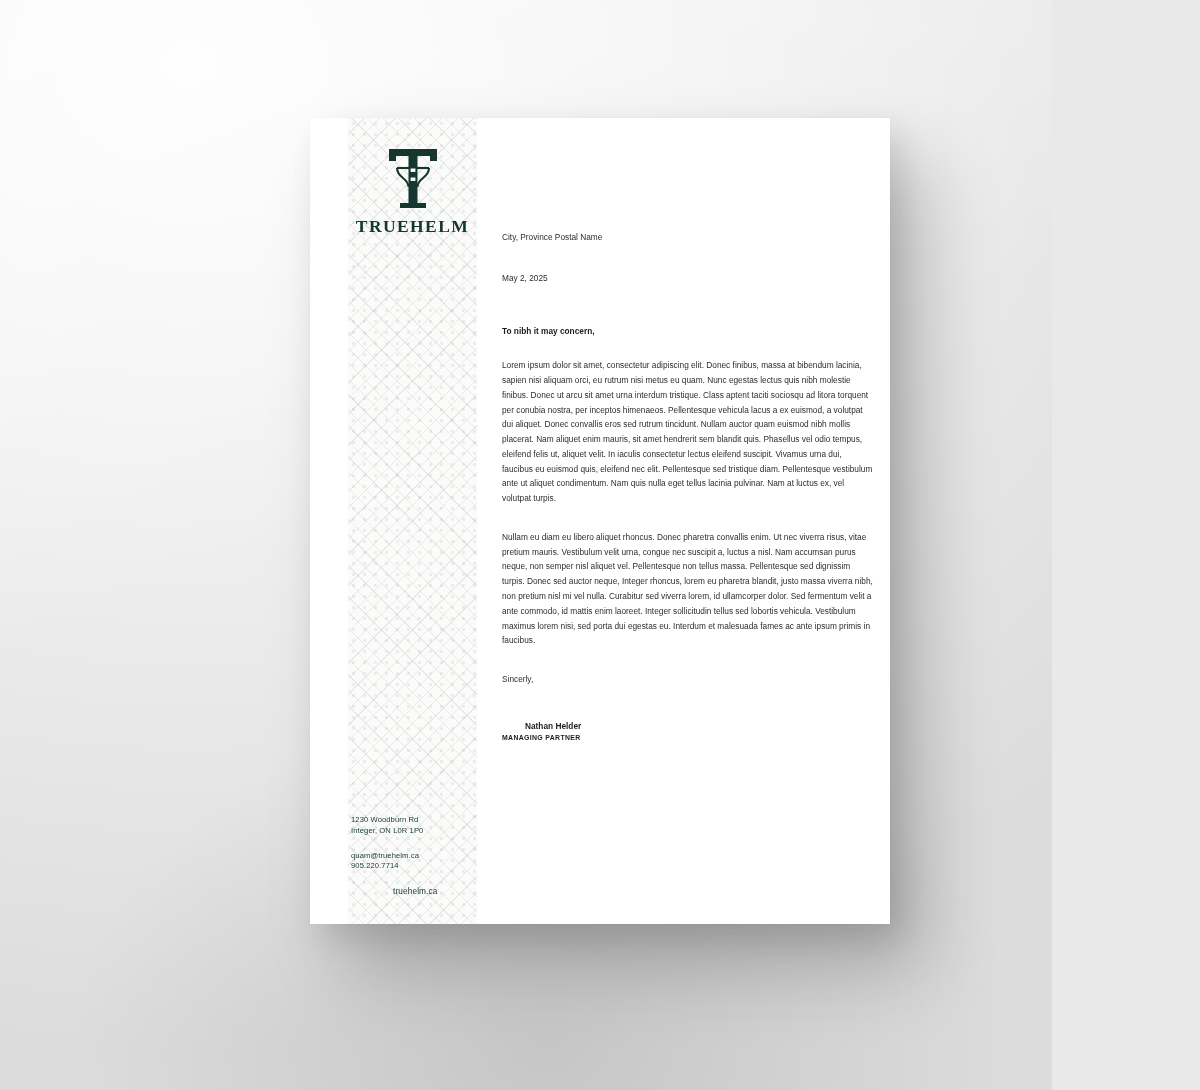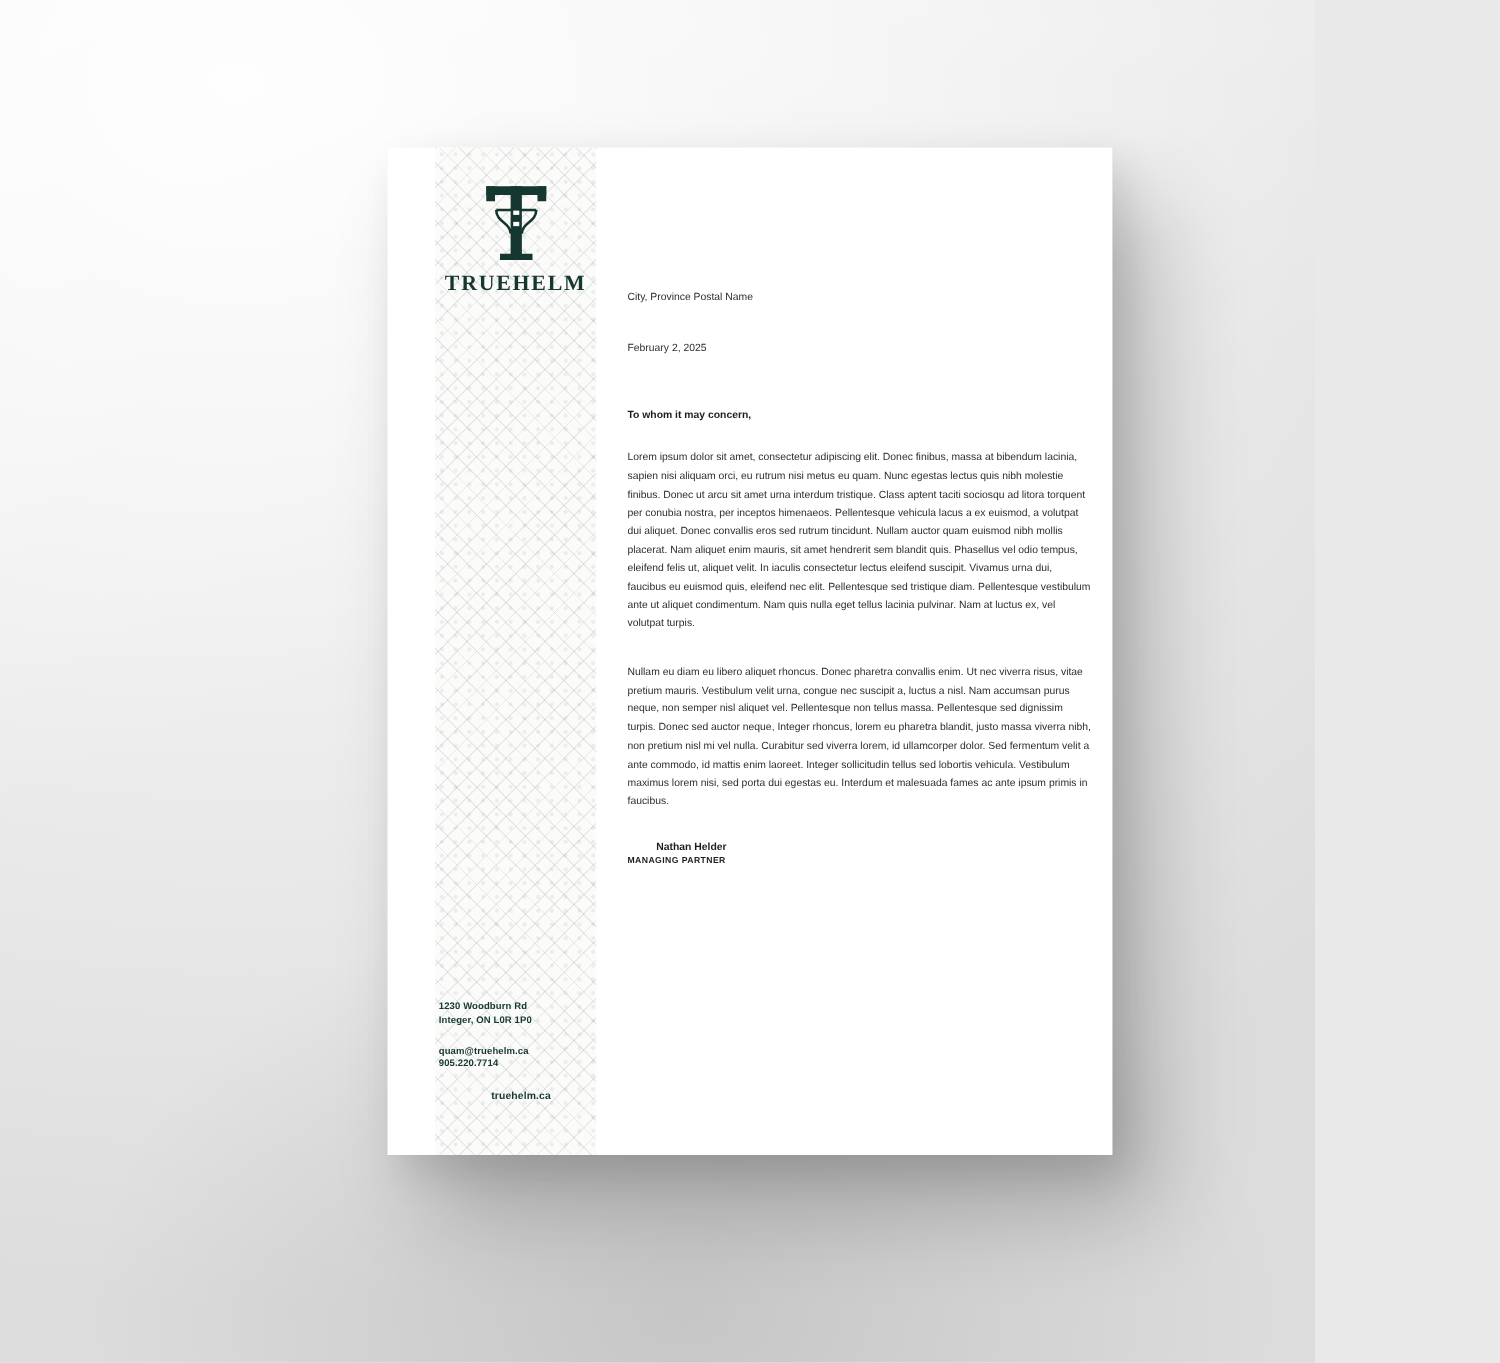--- a/index.html
+++ b/index.html
@@ -83,27 +83,27 @@
     font-size: 17.5px;
     letter-spacing: 1.4px;
     color: #16372f;
     font-weight: 700;
   }
 
   
   .band-footer {
     position: absolute;
     left: 38px;
-    bottom: 41px;
+    bottom: 26px;
     width: 129px;
     padding: 0 0 0 3px;
     box-sizing: border-box;
     color: #16372f;
     font-size: 7.6px;
-    font-weight: 700;
+    font-weight: 400;
     line-height: 1.42;
     letter-spacing: 0.1px;
   }
   .band-footer .grp { margin-bottom: 14px; }
   .band-footer .grp:last-child { margin-bottom: 0; padding-left: 42px; }
   .band-footer .web { font-size: 8.3px; }
 
   
   .letter {
     position: absolute;
@@ -185,27 +185,28 @@
       </div>
       <div class="grp web">truehelm.ca</div>
     </div>
 
     <div class="letter">
 
       <div class="addr">
         <div>City, Province Postal Name</div>
       </div>
 
-      <div class="date">February 2, 2025</div>
-
-      <div class="salute">To whom it may concern,</div>
+      <div class="date">May 2, 2025</div>
+
+      <div class="salute">To nibh it may concern,</div>
 
       <p class="para">Lorem ipsum dolor sit amet, consectetur adipiscing elit. Donec finibus, massa at bibendum lacinia, sapien nisi aliquam orci, eu rutrum nisi metus eu quam. Nunc egestas lectus quis nibh molestie finibus. Donec ut arcu sit amet urna interdum tristique. Class aptent taciti sociosqu ad litora torquent per conubia nostra, per inceptos himenaeos. Pellentesque vehicula lacus a ex euismod, a volutpat dui aliquet. Donec convallis eros sed rutrum tincidunt. Nullam auctor quam euismod nibh mollis placerat. Nam aliquet enim mauris, sit amet hendrerit sem blandit quis. Phasellus vel odio tempus, eleifend felis ut, aliquet velit. In iaculis consectetur lectus eleifend suscipit. Vivamus urna dui, faucibus eu euismod quis, eleifend nec elit. Pellentesque sed tristique diam. Pellentesque vestibulum ante ut aliquet condimentum. Nam quis nulla eget tellus lacinia pulvinar. Nam at luctus ex, vel volutpat turpis.</p>
       <p class="para">Nullam eu diam eu libero aliquet rhoncus. Donec pharetra convallis enim. Ut nec viverra risus, vitae pretium mauris. Vestibulum velit urna, congue nec suscipit a, luctus a nisl. Nam accumsan purus neque, non semper nisl aliquet vel. Pellentesque non tellus massa. Pellentesque sed dignissim turpis. Donec sed auctor neque, Integer rhoncus, lorem eu pharetra blandit, justo massa viverra nibh, non pretium nisl mi vel nulla. Curabitur sed viverra lorem, id ullamcorper dolor. Sed fermentum velit a ante commodo, id mattis enim laoreet. Integer sollicitudin tellus sed lobortis vehicula. Vestibulum maximus lorem nisi, sed porta dui egestas eu. Interdum et malesuada fames ac ante ipsum primis in faucibus.</p>
 
+      <div class="signoff">Sincerly,</div>
 
       <div>
         <div class="sig-name">Nathan Helder</div>
         <div class="sig-title">MANAGING PARTNER</div>
       </div>
 
     </div>
 
   </div>
 </div>

